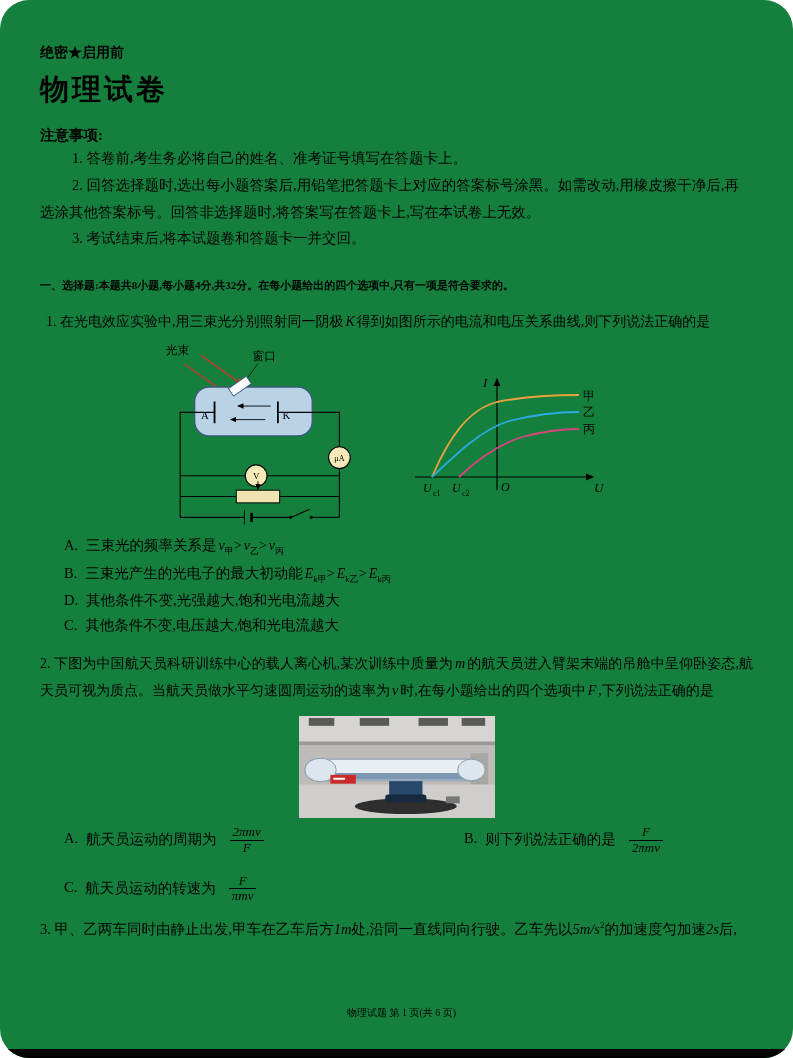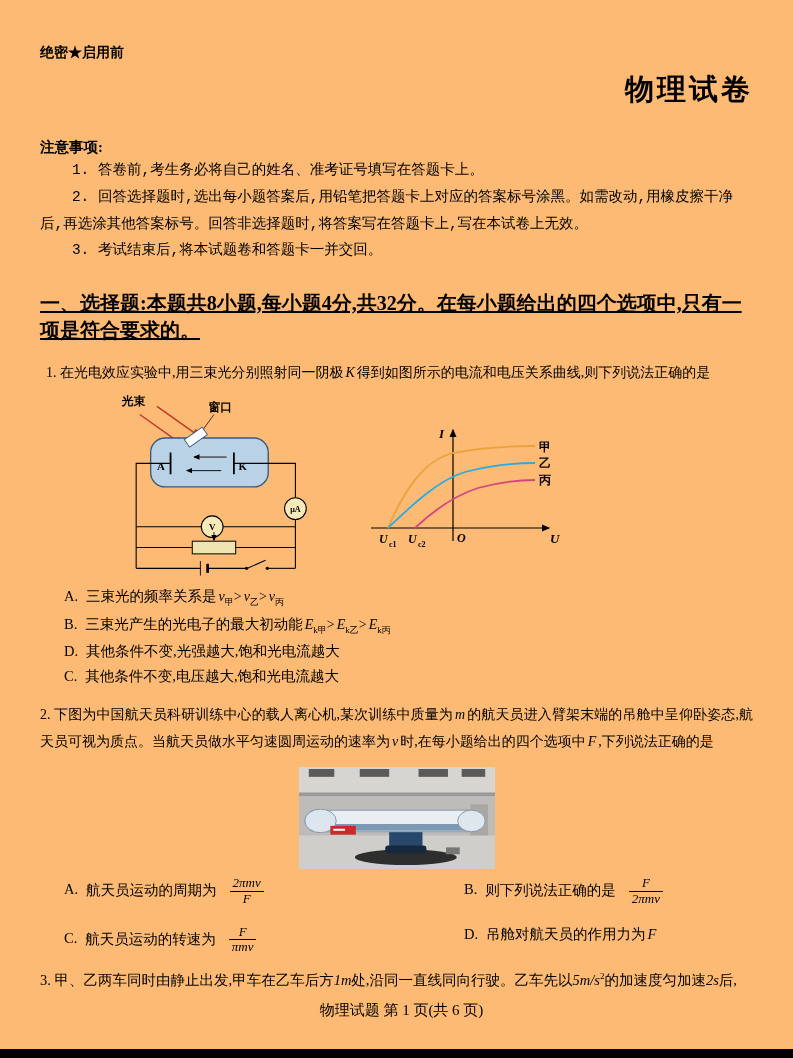--- a/index.html
+++ b/index.html
@@ -1,43 +1,43 @@
 <!DOCTYPE html>
 <html><head>
 <meta charset="utf-8">
 <style>
   html,body{margin:0;padding:0;background:#fff;}
-  .page{width:793px;height:1058px;position:relative;background:#fdba74;overflow:hidden;
+  .page{width:793px;height:1058px;position:relative;background:#15803d;overflow:hidden;
         box-sizing:border-box;padding:44px 40px 0 40px;color:#000;
-        font-family:"Liberation Serif","DejaVu Serif",serif;}
+        font-family:"Liberation Serif","DejaVu Serif",serif;border-radius:29px;}
   .secret{font-weight:bold;font-size:14px;}
   .title{text-align:center;font-size:21px;font-weight:bold;margin-top:10px;letter-spacing:1px;}
-  .subtitle{text-align:right;font-size:29px;font-weight:bold;margin-top:8px;letter-spacing:3px;}
-  .notice-title{font-weight:bold;font-size:14.5px;margin-top:28px;}
+  .subtitle{text-align:left;font-size:29px;font-weight:bold;margin-top:8px;letter-spacing:3px;}
+  .notice-title{font-weight:bold;font-size:14.5px;margin-top:16px;}
   .notice-item{margin:0;font-size:14.5px;line-height:1.85;}
-  .indent{text-indent:2.2em;font-family:Liberation Mono, monospace;}
-  .section-heading{font-weight:bold;font-size:20px;margin-top:26px;text-decoration:underline;}
+  .indent{text-indent:2.2em;}
+  .section-heading{font-weight:bold;font-size:11px;margin-top:26px;}
   .stem{font-size:14px;margin:16px 0 0 0;line-height:1.9;text-align:justify;}
   .q-indent{padding-left:6px;}
   .var{font-style:italic;padding:0 2px;}
-  .fig-row{display:flex;align-items:center;gap:30px;margin:4px 0 2px 74px;font-weight:bold;}
+  .fig-row{display:flex;align-items:center;gap:30px;margin:4px 0 2px 118px;}
   .option{margin:6px 0 0 24px;font-size:14.5px;}
   .opt-label{margin-right:8px;}
   .fml{font-size:14px;}
   .fml i{padding-left:2px;}
   .fml sub{font-size:9px;}
   .q2-options{margin-left:24px;display:grid;grid-template-columns:400px 1fr;row-gap:16px;}
   .q2-options .option{margin:2px 0 0 0;}
   .frac{display:inline-block;vertical-align:middle;text-align:center;font-style:italic;
         font-size:13px;line-height:1.15;margin:0 13px;}
   .frac .num{display:block;border-bottom:1px solid #000;padding:0 3px;}
   .frac .den{display:block;padding:0 3px;}
   .photo{display:block;margin:10px auto 4px;}
   .q3{font-size:14.5px;margin:12px 0 0 0;line-height:1.9;text-align:justify;}
-  .footer{position:absolute;left:10px;right:0;bottom:38px;text-align:center;font-size:15px;}
+  .footer{position:absolute;left:10px;right:0;bottom:38px;text-align:center;font-size:10px;}
   .bottom-bar{position:absolute;left:0;right:0;bottom:0;height:9px;background:#000;}
   sup{font-size:9px;}
   svg text{font-family:"Liberation Serif","DejaVu Serif",serif;}
 </style>
 </head>
 <body>
 
 <div class="page">
 
   <div class="secret">绝密★启用前</div>
@@ -148,20 +148,19 @@
     <ellipse cx="176" cy="55" rx="14" ry="11" fill="#dfe7ee" stroke="#8899aa"></ellipse>
     <rect x="32" y="60" width="26" height="9" fill="#cc2a2a"></rect>
     <rect x="35" y="63" width="12" height="2" fill="#ffffff"></rect>
     <rect x="150" y="82" width="14" height="7" fill="#777776"></rect>
   </svg>
 
   <div class="q2-options">
     <p class="option"><span class="opt-label">A.</span><span>航天员运动的周期为</span><span class="frac"><span class="num">2πmv</span><span class="den">F</span></span></p>
     <p class="option"><span class="opt-label">B.</span><span>则下列说法正确的是</span><span class="frac"><span class="num">F</span><span class="den">2πmv</span></span></p>
     <p class="option"><span class="opt-label">C.</span><span>航天员运动的转速为</span><span class="frac"><span class="num">F</span><span class="den">πmv</span></span></p>
-    <p class="option"><span class="opt-label">D.</span><span>吊舱对航天员的作用力为</span><span class="var">F</span></p>
   </div>
 
   <p class="q3"><span>3. 甲、乙两车同时由静止出发,甲车在乙车后方</span><i>1m</i><span>处,沿同一直线同向行驶。乙车先以</span><i>5m/s</i><sup>2</sup><span>的加速度匀加速</span><i>2s</i><span>后,</span></p>
 
   <div class="footer">物理试题 第 1 页(共 6 页)</div>
   <div class="bottom-bar"></div>
 </div>
 
 </body></html>

